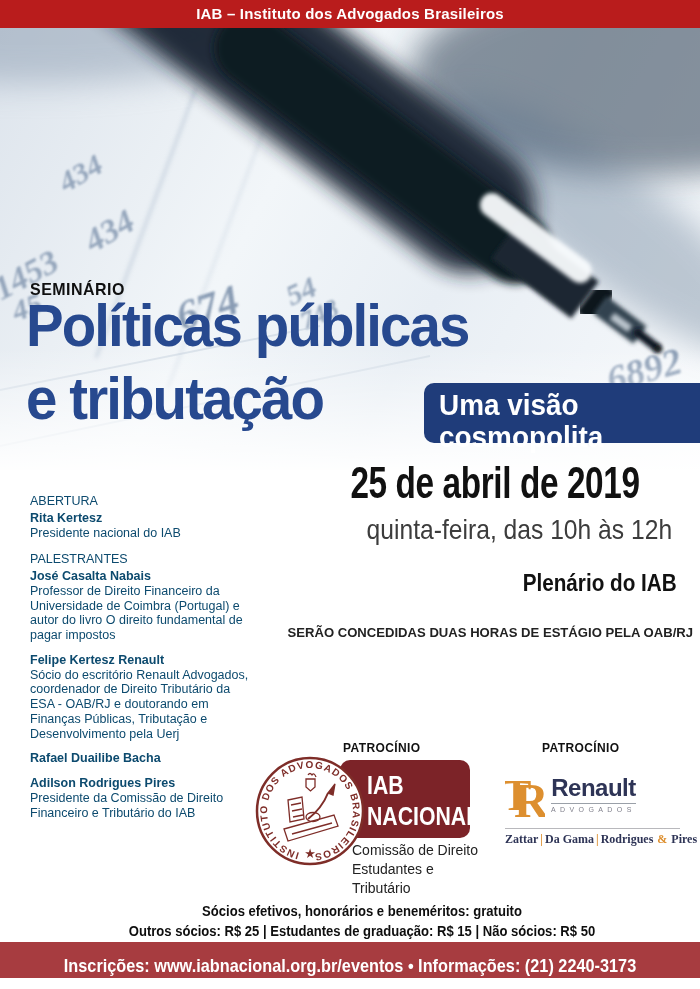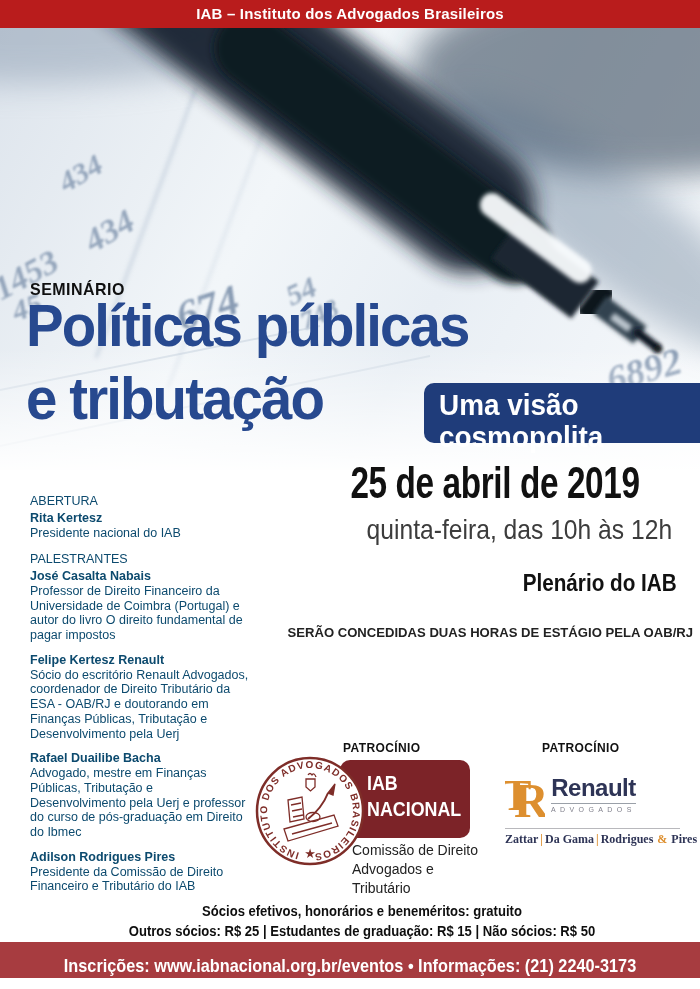--- a/index.html
+++ b/index.html
@@ -37,21 +37,21 @@
   #ev-date{font-size:45px;font-weight:bold;letter-spacing:-.5px;transform:scaleX(.74);transform-origin:center;white-space:nowrap;}
   #ev-time{font-size:28px;color:#3c3c3c;margin-top:5px;transform:scaleX(.88);transform-origin:center;white-space:nowrap;}
   #ev-venue{font-size:23px;font-weight:bold;margin-top:24px;transform:scaleX(.9);transform-origin:center;}
   #ev-addr{font-size:14.5px;color:#4a4a4a;line-height:1.4;margin-top:5px;}
   #ev-note{font-size:13.5px;font-weight:bold;color:#222;margin-top:28px;transform:scaleX(.97);transform-origin:center;white-space:nowrap;}
   
   #org{position:absolute;left:245px;top:741px;width:245px;height:145px;}
   .small-label{font-size:12px;font-weight:bold;color:#111;letter-spacing:.4px;}
   #org-label{position:absolute;left:98px;top:0;}
   #iab-box{position:absolute;left:95px;top:19px;width:130px;height:78px;background:#7c2328;border-radius:10px;
-           color:#fff;font-weight:bold;font-size:21px;line-height:1.22;padding:10px 0 0 27px;box-sizing:border-box;}
+           color:#fff;font-weight:bold;font-size:25px;line-height:1.22;padding:10px 0 0 27px;box-sizing:border-box;}
   #iab-box .t{transform:scaleX(.85);transform-origin:left;white-space:nowrap;}
   #seal{position:absolute;left:9px;top:14px;}
   #committee{position:absolute;left:107px;top:100px;font-size:14px;color:#222;line-height:1.35;}
   
   #sponsor{position:absolute;left:505px;top:741px;width:175px;}
   #sp-label{position:absolute;left:37px;top:0;}
   #renault{position:absolute;left:0;top:29px;width:175px;}
   #ren-row{display:flex;align-items:flex-start;}
   #ren-col{margin-left:6px;padding-top:6px;text-align:right;}
   #ren-name{font-size:24px;font-weight:bold;color:#2e3456;letter-spacing:-.5px;line-height:1;}
@@ -143,21 +143,20 @@
     <div class="person">
       <div class="pname">José Casalta Nabais</div>
       <div class="pbio">Professor de Direito Financeiro da Universidade de Coimbra (Portugal) e autor do livro O direito fundamental de pagar impostos</div>
     </div>
     <div class="person">
       <div class="pname">Felipe Kertesz Renault</div>
       <div class="pbio">Sócio do escritório Renault Advogados, coordenador de Direito Tributário da ESA - OAB/RJ e doutorando em Finanças Públicas, Tributação e Desenvolvimento pela Uerj</div>
     </div>
     <div class="person">
       <div class="pname">Rafael Duailibe Bacha</div>
-      <div class="pbio">Advogado, mestre em Finanças Públicas, Tributação e Desenvolvimento pela Uerj e professor do curso de pós-graduação em Direito do Ibmec</div>
     </div>
     <div class="person">
       <div class="pname">Adilson Rodrigues Pires</div>
       <div class="pbio">Presidente da Comissão de Direito Financeiro e Tributário do IAB</div>
     </div>
   </div>
 
   <div id="event">
     <div id="ev-date">25 de abril de 2019</div>
     <div id="ev-time">quinta-feira, das 10h às 12h</div>
@@ -187,21 +186,21 @@
         <path d="M37 50 l10 -2 M38 56 l10 -2 M39 62 l10 -2"></path>
         <path d="M30 74 L80 60 L84 71 L34 86 z"></path>
         <path d="M74 38 C70 48 63 57 54 64" stroke-width="2"></path>
         <path d="M74 38 l7 -9 -2 11 z" fill="#7e2d28"></path>
         <ellipse cx="59" cy="62" rx="7" ry="4.5"></ellipse>
         <path d="M38 79 l40 -11"></path>
       </g>
     </svg>
     <div id="committee">
       <div>Comissão de Direito</div>
-      <div>Advogados e Tributário</div>
+      <div>Estudantes e Tributário</div>
     </div>
   </div>
 
   <div id="sponsor">
     <div id="sp-label" class="small-label">PATROCÍNIO</div>
     <div id="renault">
       <div id="ren-row">
         <svg width="40" height="54" viewBox="0 0 40 54">
           <text x="-3" y="40" font-family="Liberation Serif, serif" font-weight="bold" font-size="44" fill="#dd8f2f">T</text>
           <text x="9" y="47" font-family="Liberation Serif, serif" font-weight="bold" font-size="48" fill="#dd8f2f">R</text>

